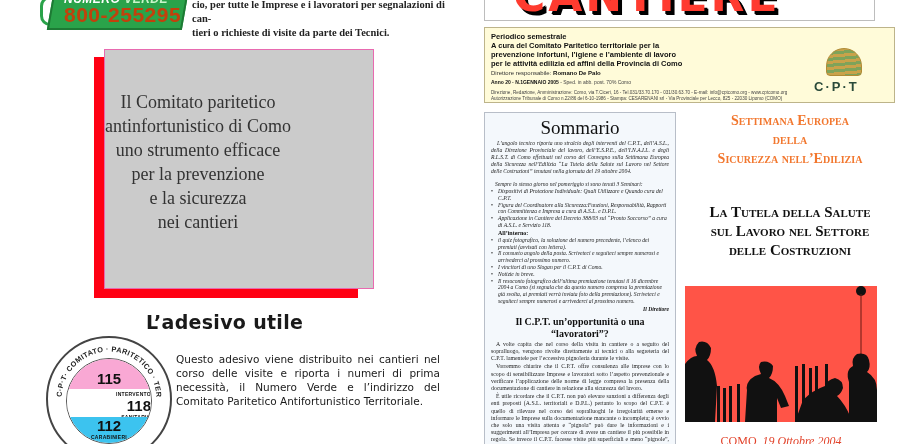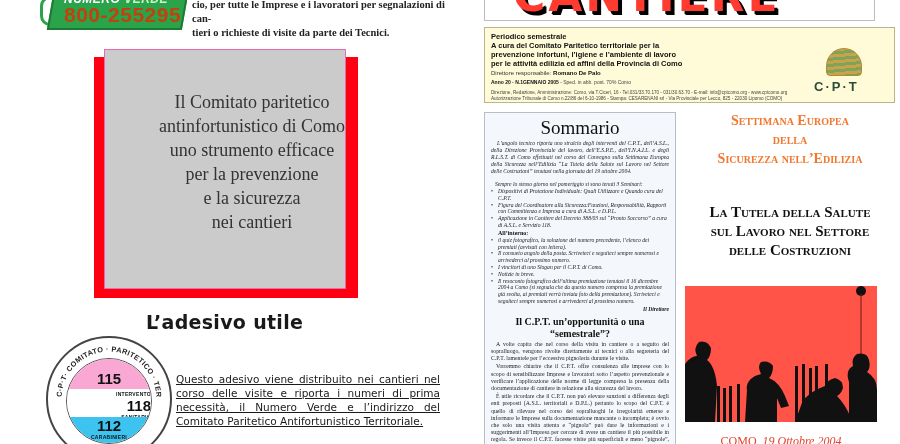--- a/index.html
+++ b/index.html
@@ -10,39 +10,39 @@
   .nv-logo { position: absolute; left: 40px; top: -6px; width: 145px; height: 36px; }
   .nv-badge { position: absolute; left: 10px; top: 0; width: 135px; height: 36px; background: #2aa34a; transform: skewX(-10deg); border: 2px solid #1d7a34; }
   .nv-title { position: absolute; left: 24px; top: -2px; font: bold italic 12px "Liberation Sans", sans-serif; color: #ffffff; letter-spacing: 0.5px; }
   .nv-title .verde { color: #c9f5c9; }
   .nv-number { position: absolute; left: 24px; top: 9px; font: bold 21px "Liberation Sans", sans-serif; color: #c2410c; letter-spacing: 0.5px; }
   .nv-phone { position: absolute; left: 0; top: 2px; width: 18px; height: 30px; border: 3px solid #2aa34a; border-radius: 10px 0 0 10px; border-right: none; }
 
   .nv-text { position: absolute; left: 192px; top: -2px; width: 260px; font: bold 10.5px/14px "Liberation Serif", serif; color: #222; }
 
   .card-shadow { position: absolute; left: 94px; top: 57px; width: 264px; height: 241px; background: #ff0013; }
-  .card { position: absolute; left: 104px; top: 49px; width: 242px; height: 240px; background: #cbcbcb; border: 1px solid #e86ab0; display: flex; align-items: center; justify-content: flex-end; text-align: center; }
+  .card { position: absolute; left: 104px; top: 49px; width: 270px; height: 240px; background: #cbcbcb; border: 1px solid #e86ab0; display: flex; align-items: center; justify-content: flex-start; text-align: center; }
   .card-text { font: 18px/24px "Liberation Serif", serif; color: #333; white-space: pre-line; margin-top: -14px; }
 
   .ades-title { position: absolute; left: 146px; top: 311px; font: bold 19px "DejaVu Sans", sans-serif; color: #1a1a1a; letter-spacing: 0.3px; }
 
   .sticker { position: absolute; left: 46px; top: 336px; width: 126px; height: 126px; border-radius: 50%; border: 2px solid #444; background: #fff; overflow: hidden; }
   .sticker-ring-text { position: absolute; left: 0; top: 0; width: 100%; height: 100%; }
   .sticker-inner { position: absolute; left: 18px; top: 20px; width: 86px; height: 86px; border-radius: 50%; overflow: hidden; border: 1px solid #555; }
   .band { position: absolute; left: 0; width: 100%; text-align: center; font-family: "Liberation Sans", sans-serif; }
   .band-red { top: 0; height: 30px; background: #f9a8d4; }
   .band-white { top: 30px; height: 28px; background: #fff; text-align: right; }
   .band-blue { top: 58px; height: 30px; background: #3cc3ef; }
   .band .num { font: bold 15px "Liberation Sans", sans-serif; color: #111; display: block; }
   .band .lbl { font: bold 5px "Liberation Sans", sans-serif; color: #111; display: block; letter-spacing: 0.3px; }
   .band-red .num { margin-top: 11px; }
   .band-white .lbl.top { margin-top: 2px; }
   .band-blue .num { margin-top: 0px; }
 
-  .ades-text { position: absolute; left: 176px; top: 372px; width: 264px; font: 10.5px/14px "DejaVu Sans", sans-serif; color: #1a1a1a; text-align: justify; text-decoration: underline; }
+  .ades-text { position: absolute; left: 176px; top: 352px; width: 264px; font: 10.5px/14px "DejaVu Sans", sans-serif; color: #1a1a1a; text-align: justify; }
 
   
   .masthead { position: absolute; left: 484px; top: 0; width: 391px; height: 21px; border: 1px solid #bdbdbd; border-top: none; background: #fff; overflow: hidden; }
   .masthead-title { position: absolute; left: 28px; top: -30px; font: 900 44px "DejaVu Sans", sans-serif; color: #ff3b2f; letter-spacing: 3px; text-shadow: 3px 3px 0 #000, 4px 4px 0 #000; }
 
   .infobox { position: absolute; left: 484px; top: 27px; width: 411px; height: 76px; background: #fffbd9; border: 1px solid #bdb48a; padding: 4px 6px; font-family: "Liberation Sans", sans-serif; }
   .info-line { font: bold 7.5px/9px "Liberation Sans", sans-serif; color: #111; }
   .info-director { font: 6px/9px "Liberation Sans", sans-serif; color: #333; margin-top: 1px; }
   .info-director b { color: #111; }
   .info-issue { font: 5px/8px "Liberation Sans", sans-serif; color: #444; }
@@ -166,21 +166,21 @@
   </ul>
   <div class="som-interno">All’interno:</div>
   <ul class="som-list">
     <li>il quiz fotografico, la soluzione del numero precedente, l’elenco dei premiati (avvisati con lettera).</li>
     <li>Il consueto angolo della posta. Scriveteci e seguiteci sempre numerosi e arrivederci al prossimo numero.</li>
     <li>I vincitori di uno Slogan per il C.P.T. di Como.</li>
     <li>Notizie in breve.</li>
     <li>Il resoconto fotografico dell’ultima premiazione tenutasi il 16 dicembre 2004 a Como (si segnala che da questo numero compresa la premiazione già svolta, ai premiati verrà inviata foto della premiazione). Scriveteci e seguiteci sempre numerosi e arrivederci al prossimo numero.</li>
   </ul>
   <div class="som-sign">Il Direttore</div>
-  <div class="som-article-title">Il C.P.T. un’opportunità o una “semestrale”?</div>
+  <div class="som-article-title">Il C.P.T. un’opportunità o una “lavoratori”?</div>
   <div class="som-para">A volte capita che nel corso della visita in cantiere o a seguito del sopralluogo, vengono rivolte direttamente ai tecnici o alla segreteria del C.P.T. lamentele per l’eccessiva pignoleria durante le visite.</div>
   <div class="som-para">Vorremmo chiarire che il C.P.T. offre consulenza alle imprese con lo scopo di sensibilizzare Imprese e lavoratori sotto l’aspetto prevenzionale e verificare l’applicazione delle norme di legge compresa la presenza della documentazione di cantiere in relazione alla sicurezza del lavoro.</div>
   <div class="som-para">È utile ricordare che il C.P.T. non può elevare sanzioni a differenza degli enti preposti (A.S.L. territoriali e D.P.L.) pertanto lo scopo del C.P.T. è quello di rilevare nel corso dei sopralluoghi le irregolarità emerse e informare le Imprese sulla documentazione mancante o incompleta; è ovvio che solo una visita attenta e “pignola” può dare le informazioni e i suggerimenti all’Impresa per cercare di avere un cantiere il più possibile in regola. Se invece il C.P.T. facesse visite più superficiali e meno “pignole”, probabilmente potrebbe risultare più simpatico nell’immediato, ma in caso di ispezione</div>
 </div>
 
 <div class="settimana">
   <div style="white-space: pre-line;">Settimana Europea
 della
 Sicurezza nell’Edilizia</div>
 </div>

